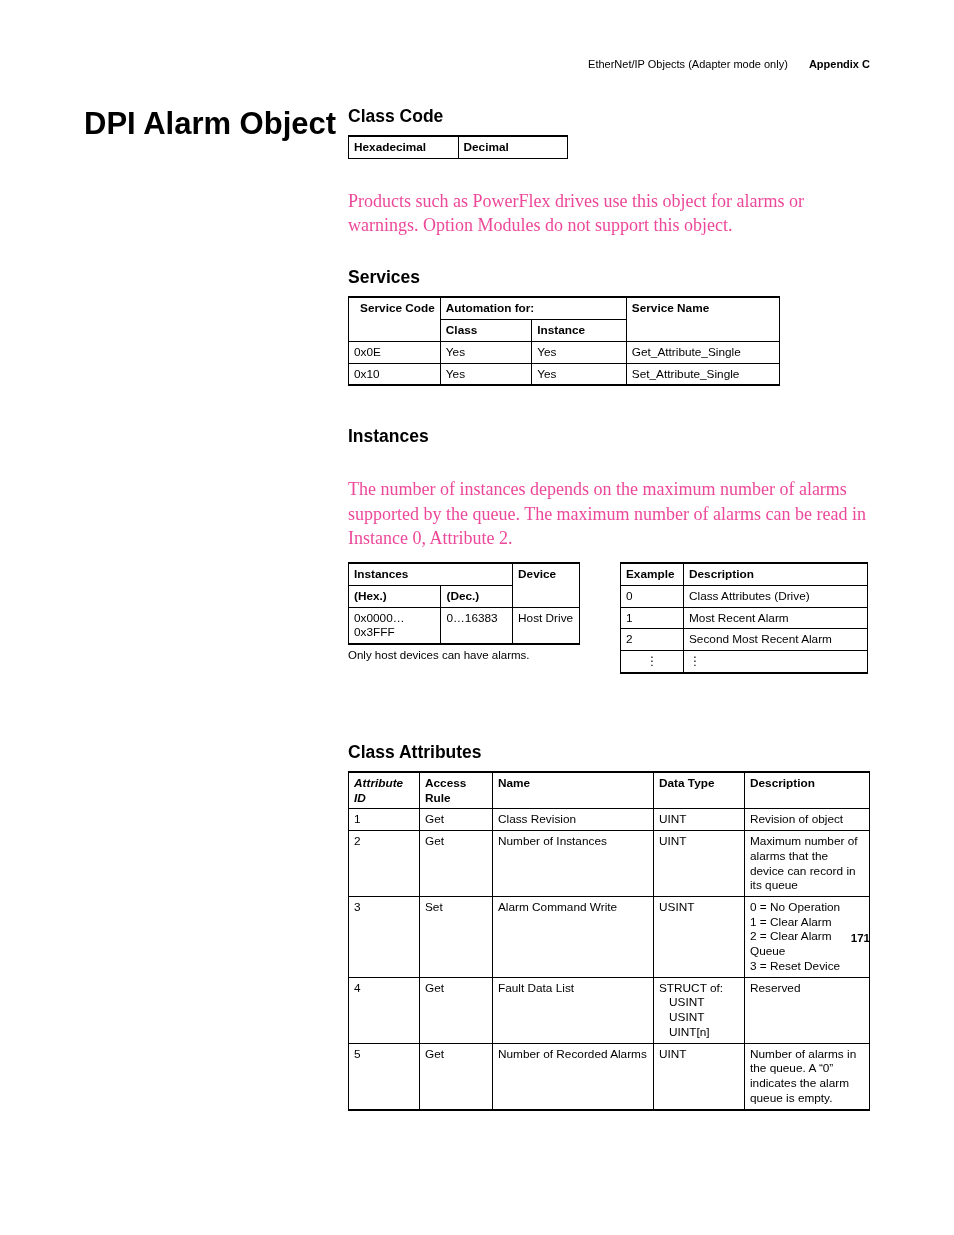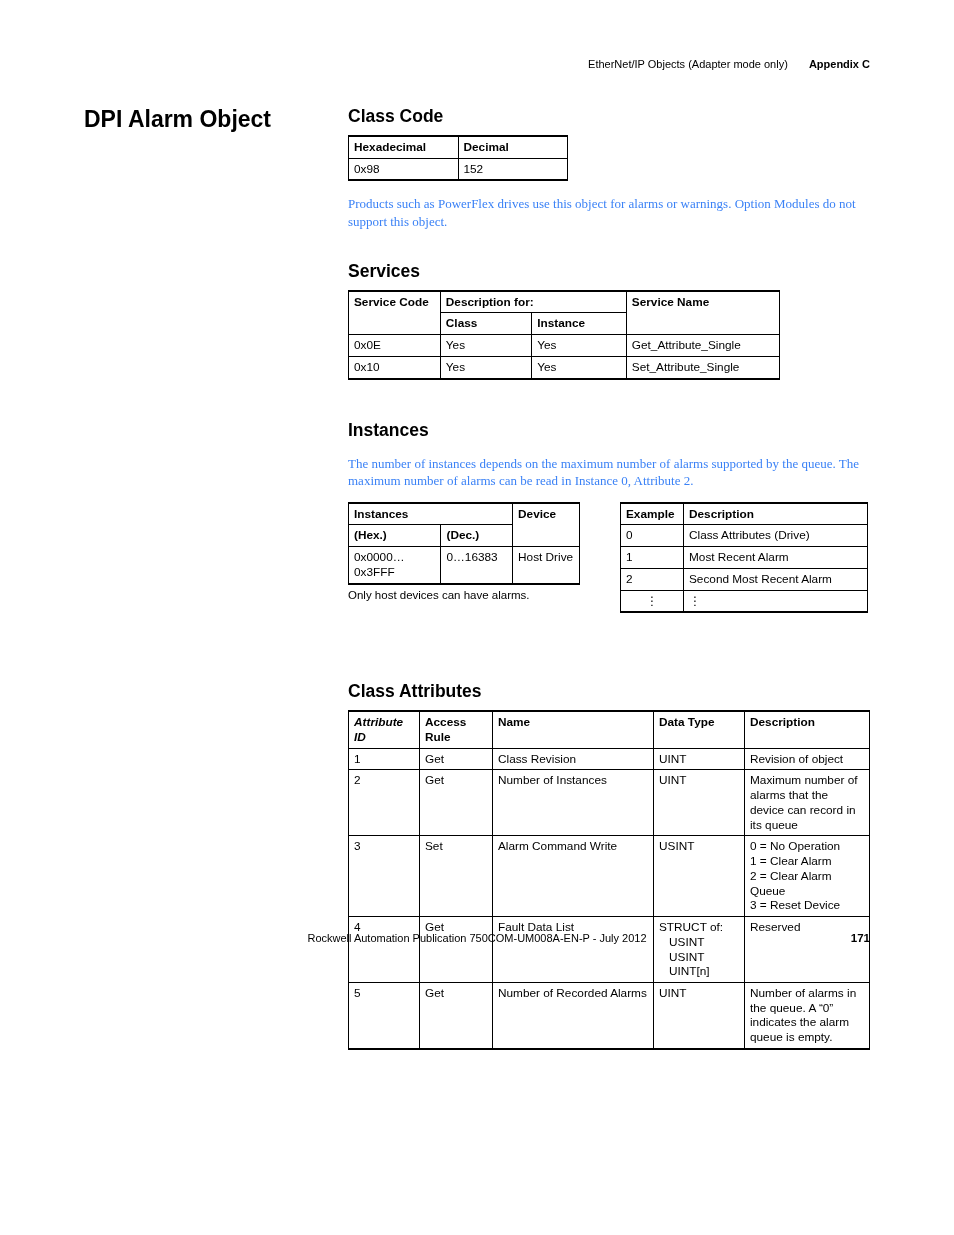--- a/index.html
+++ b/index.html
@@ -31,38 +31,38 @@
   .content {
     position: absolute;
     top: 106px;
     left: 84px;
     right: 84px;
   }
   .side-heading {
     position: absolute;
     top: 0;
     left: 0;
-    font-size: 23px;
+    font-size: 31px;
     font-weight: 700;
     color: #000;
   }
   .main-col {
     margin-left: 264px;
   }
   .sec-heading {
     font-size: 17.5px;
     font-weight: 700;
     margin: 0 0 8px 0;
   }
   .body-text {
     font-family: Garamond, "Times New Roman", serif;
-    font-size: 13px;
+    font-size: 18px;
     line-height: 1.35;
-    margin: 14px 0 24px 0;
-    color: #3b82f6;
+    margin: 30px 0 24px 0;
+    color: #ec4899;
   }
   table {
     border-collapse: collapse;
     font-size: 11.8px;
     line-height: 1.25;
   }
   th, td {
     border: 1px solid #000;
     padding: 3px 5px;
     text-align: left;
@@ -128,35 +128,31 @@
 
     <div class="main-col">
 
       <div class="sec-heading">Class Code</div>
       <table class="tbl-classcode">
         <tbody>
             <tr class="tbl-hr-top">
           <th>Hexadecimal</th>
           <th>Decimal</th>
         </tr>
-        <tr class="tbl-hr-bot">
-          <td>0x98</td>
-          <td>152</td>
-        </tr>
       </tbody>
         </table>
 
       <p class="body-text">Products such as PowerFlex drives use this object for alarms or warnings. Option Modules do not support this object.</p>
 
       <div class="sec-heading" style="margin-top:30px;">Services</div>
       <table class="tbl-services">
         <tbody>
             <tr class="tbl-hr-top">
-          <th rowspan="2" style="width:90px;">Service Code</th>
-          <th colspan="2">Description for:</th>
+          <th rowspan="2" style="width:90px;text-align:right;">Service Code</th>
+          <th colspan="2">Automation for:</th>
           <th rowspan="2" style="width:150px;">Service Name</th>
         </tr>
         <tr>
           <th style="width:92px;">Class</th>
           <th style="width:92px;">Instance</th>
         </tr>
         <tr>
           <td>0x0E</td>
           <td>Yes</td>
           <td>Yes</td>
@@ -276,16 +272,15 @@
           <td>Number of Recorded Alarms</td>
           <td>UINT</td>
           <td>Number of alarms in the queue. A “0” indicates the alarm queue is empty.</td>
         </tr>
       </tbody>
         </table>
 
     </div>
   </div>
 
-  <div class="footer">Rockwell Automation Publication 750COM-UM008A-EN-P - July 2012</div>
   <div class="page-num">171</div>
 
 </div>
 
 </body></html>

